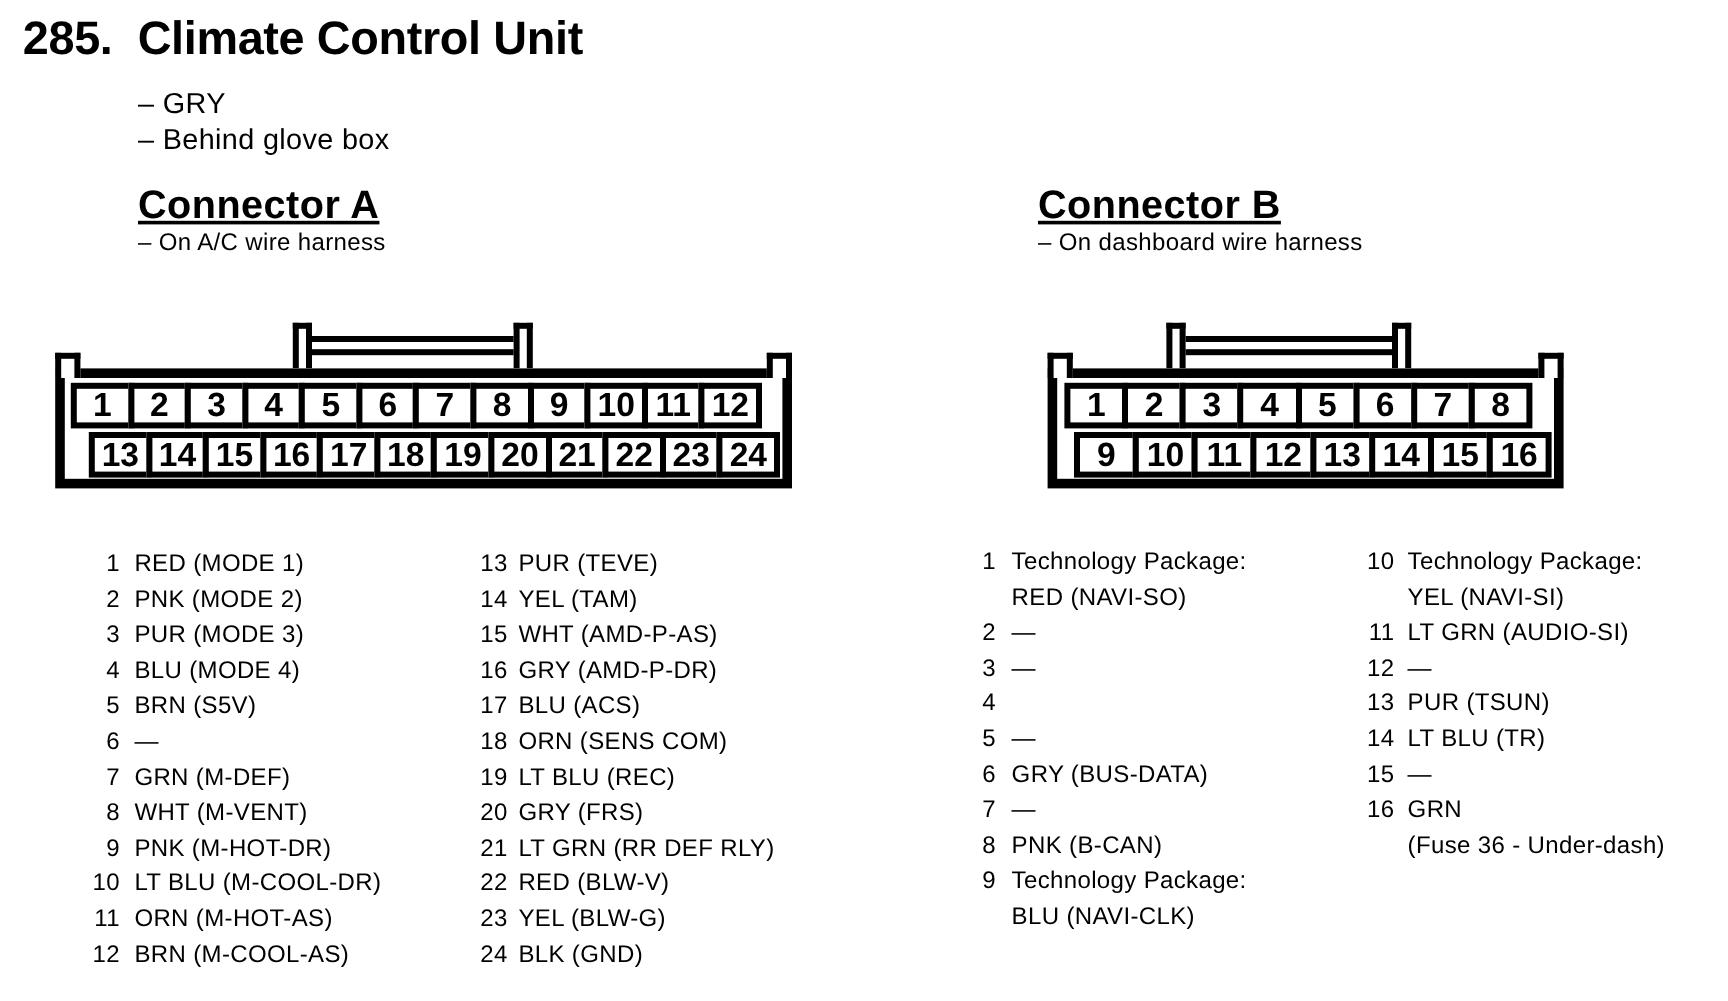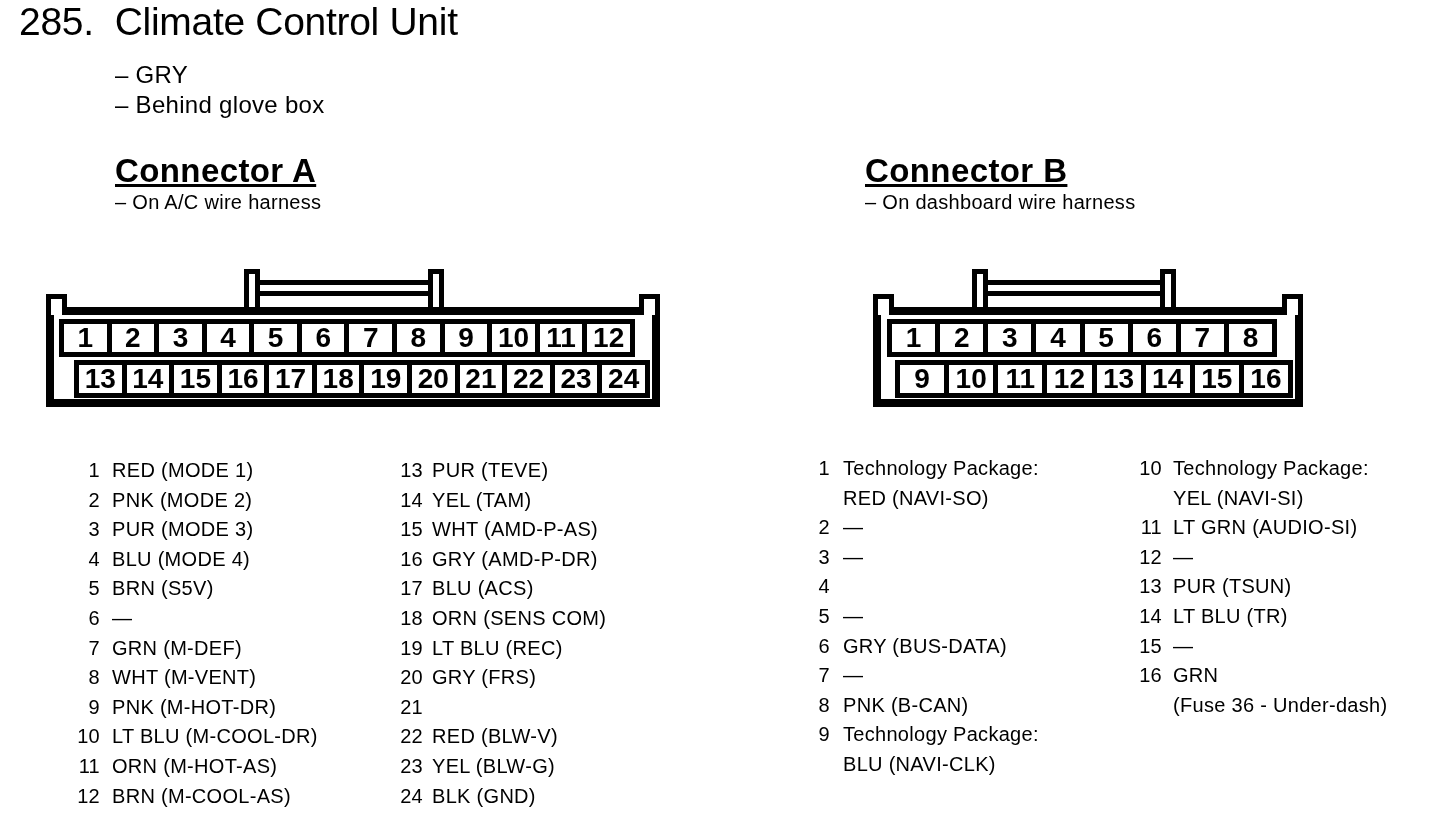--- a/index.html
+++ b/index.html
@@ -8,27 +8,27 @@
     width: 1440px;
     height: 834px;
     background: #ffffff;
     color: #000000;
     font-family: "Liberation Sans", "DejaVu Sans", sans-serif;
     overflow: hidden;
   }
 
   
   .title-row {
-    position: absolute; left: 19px; top: 0;
+    position: absolute; left: 19px; top: 11px;
     display: flex; gap: 21px;
-    font-size: 39px; font-weight: normal; letter-spacing: -0.3px;
+    font-size: 39px; font-weight: bold; letter-spacing: -0.3px;
     white-space: nowrap;
   }
   .page-notes {
-    position: absolute; left: 115px; top: 60px;
+    position: absolute; left: 115px; top: 72px;
     font-size: 24px; line-height: 29.5px; letter-spacing: 0.3px;
     white-space: nowrap;
   }
   .conn-heading {
     position: absolute; top: 152px;
     font-size: 33px; font-weight: bold; letter-spacing: 0.4px;
     white-space: nowrap;
     text-decoration: underline;
   }
   .conn-note {
@@ -410,20 +410,24 @@
       <div class="pin-entry">
         <span class="pin-num">20</span>
         <span class="pin-desc">
           <span class="desc-line">GRY (FRS)</span>
 
         </span>
       </div>
 
       <div class="pin-entry">
         <span class="pin-num">21</span>
+        <span class="pin-desc">
+          <span class="desc-line">LT GRN (RR DEF RLY)</span>
+
+        </span>
       </div>
 
       <div class="pin-entry">
         <span class="pin-num">22</span>
         <span class="pin-desc">
           <span class="desc-line">RED (BLW-V)</span>
 
         </span>
       </div>
 

